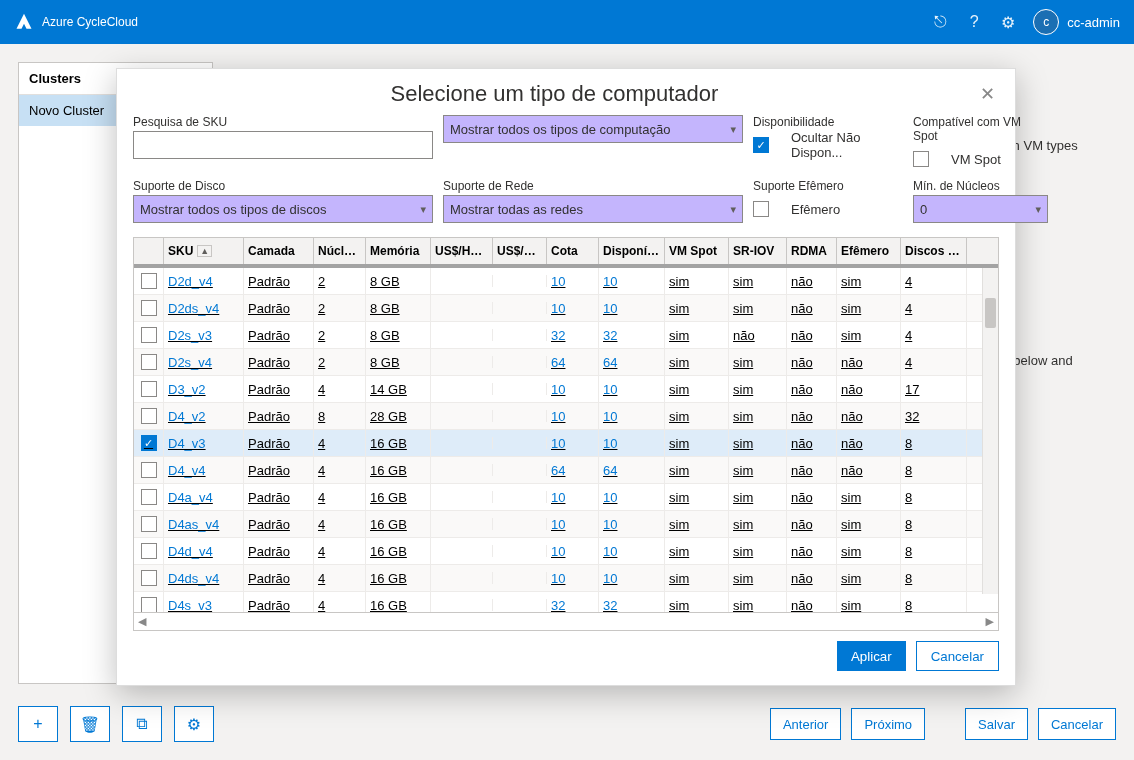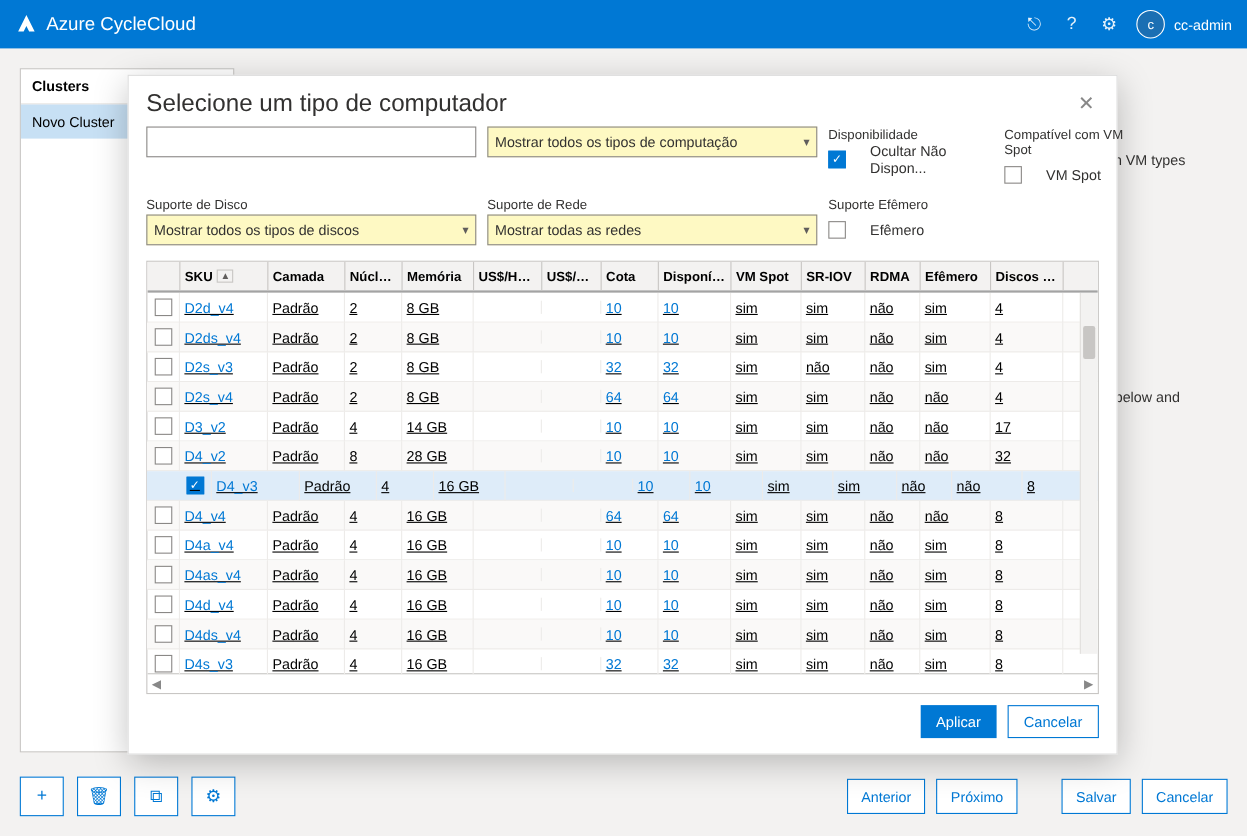--- a/index.html
+++ b/index.html
@@ -15,21 +15,21 @@
   }
   .topbar {
     height: 44px;
     background: #0078d4;
     color: #fff;
     display: flex;
     align-items: center;
     padding: 0 14px;
   }
   .topbar .brand-icon { width: 20px; height: 20px; margin-right: 8px; }
-  .topbar .brand-name { font-size: 17px; font-weight: 400; flex: 1 1 auto; }
+  .topbar .brand-name { font-size: 12px; font-weight: 400; flex: 1 1 auto; }
   .topbar .top-icon { width: 34px; text-align: center; font-size: 16px; opacity: .9; cursor: pointer; }
   .topbar .user { display:flex; align-items:center; margin-left:8px; }
   .topbar .avatar { width: 26px; height: 26px; border-radius: 50%; background:#1b6fb3; border:1px solid #fff; display:flex; align-items:center; justify-content:center; font-size:12px; margin-right:8px;}
   .page {
     display:flex;
     padding: 18px 18px 10px 18px;
     height: 650px;
   }
   .sidebar-panel { width: 195px; border:1px solid #c8c6c4; background:#fff; position:relative; }
   .sidebar-panel .panel-title { padding:8px 10px; font-weight:600; border-bottom:1px solid #e1dfdd;}
@@ -49,51 +49,51 @@
     height:32px; padding:0 12px; border:1px solid #0078d4; color:#0078d4; background:#fff; cursor:pointer; margin-left:10px;
     display:inline-flex; align-items:center;
   }
 
   
   .modal {
     position:absolute; top:68px; left:116px; width:900px; height:618px; background:#fff; border:1px solid #ddd;
     box-shadow:0 8px 30px rgba(0,0,0,.25);
     display:flex; flex-direction:column;
   }
-  .modal-header { padding:10px 16px 6px 16px; display:flex; align-items:center; }
+  .modal-header { padding:10px 16px 6px 16px; display:flex; align-items:center;text-align:center; }
   .modal-title { font-size:22px; font-weight:400; color:#323130; flex:1; }
   .modal-close { color:#888; font-size:18px; cursor:pointer; padding:4px; }
   .filters { display:grid; grid-template-columns: 300px 300px 150px 135px; gap:0 10px; padding:0 16px 8px 16px; }
   .filter { display:flex; flex-direction:column; margin-bottom:6px; }
   .filter label { font-size:12px; color:#323130; margin-bottom:2px; }
   .txt-input { height:28px; border:1px solid #8a8886; padding:0 6px; background:#fff; width:100%; }
   .select {
-    height:28px; border:1px solid #8a8886; background:#fef9c3; padding:0 22px 0 6px; width:100%; position:relative;
+    height:28px; border:1px solid #8a8886; background:#c4b5fd; padding:0 22px 0 6px; width:100%; position:relative;
     display:flex; align-items:center; color:#323130;
   }
   .select::after { content:"▾"; position:absolute; right:6px; color:#605e5c; font-size:11px; }
   .chk-line { display:flex; align-items:center; height:28px; gap:22px; color:#323130; }
   .chk {
     width:16px; height:16px; border:1px solid #8a8886; display:inline-flex; align-items:center; justify-content:center;
     background:#fff; flex-shrink:0;
   }
   .chk.checked { background:#0078d4; border-color:#0078d4; color:#fff; font-size:11px; line-height:1; }
   .chk.checked::after { content:"✓"; }
 
   .grid-wrap { flex:1; margin:0 16px; border:1px solid #c8c6c4; display:flex; flex-direction:column; overflow:hidden; }
   .grid-head, .grid-row { display:grid; grid-template-columns: 30px 80px 70px 52px 65px 62px 54px 52px 66px 64px 58px 50px 64px 66px; }
-  .grid-head { background:#f3f2f1; border-bottom:2px solid #a3a3a3; font-weight:600; font-size:12px; }
+  .grid-head { background:#f3f2f1; border-bottom:4px solid #a3a3a3; font-weight:600; font-size:12px; }
   .grid-head > div, .grid-row > div { padding:6px 4px; white-space:nowrap; overflow:hidden; text-overflow:ellipsis; border-right:1px solid #edebe9; }
   .grid-head > div { border-right:1px solid #c8c6c4; position:relative; }
   .grid-head > div.sku { display:flex; align-items:center; gap:4px; }
   .sort-ind { font-size:9px; color:#605e5c; border:1px solid #c8c6c4; padding:0 2px; }
   .grid-body { overflow:auto; flex:1; position:relative; }
   .grid-row { border-bottom:1px solid #edebe9; height:27px; align-items:center;text-decoration:underline; }
   .grid-row:nth-child(even){ background:#faf9f8; }
-  .grid-row.selected { background:#deecf9;padding-left:29px; }
+  .grid-row.selected { background:#deecf9; }
   .link { color:#0078d4; cursor:pointer; }
   .cell-chk { display:flex; align-items:center; justify-content:center; }
   .hscroll { height:18px; border-top:1px solid #c8c6c4; display:flex; align-items:center; padding:0 4px; color:#888; font-size:11px; justify-content:space-between; }
   .vscroll {
     position:absolute; right:0; top:0; bottom:18px; width:16px; background:#f3f2f1; border-left:1px solid #e1dfdd;
   }
   .vscroll-thumb { position:absolute; left:2px; right:2px; top:30px; height:30px; background:#c8c6c4; border-radius:2px; }
   .modal-footer { padding:10px 16px 14px 16px; display:flex; justify-content:flex-end; gap:10px; }
   .btn-primary { height:30px; padding:0 14px; background:#0078d4; color:#fff; border:none; cursor:pointer;margin-left:41px; }
   .btn-secondary { height:30px; padding:0 14px; background:#fff; color:#0078d4; border:1px solid #0078d4; cursor:pointer; }
@@ -141,20 +141,21 @@
 
 <div class="modal">
   <div class="modal-header">
     <div class="modal-title">Selecione um tipo de computador</div>
     <div class="modal-close">✕</div>
   </div>
 
   <div class="filters">
 
     <div class="filter">
+      <label>Pesquisa de SKU</label>
       <input class="txt-input" type="text" value="" style="">
     </div>
     <div class="filter">
       <div class="select">
           <span>Mostrar todos os tipos de computação</span>
         </div>
     </div>
     <div class="filter">
       <label>Disponibilidade</label>
       <div class="chk-line">
@@ -181,20 +182,26 @@
       <div class="select">
           <span>Mostrar todas as redes</span>
         </div>
     </div>
     <div class="filter">
       <label>Suporte Efêmero</label>
       <div class="chk-line">
         <span class="chk"></span>
         <span>Efêmero</span>
       </div>
+    </div>
+    <div class="filter">
+      <label>Mín. de Núcleos</label>
+      <div class="select">
+          <span>0</span>
+        </div>
     </div>
   </div>
 
   <div class="grid-wrap">
     <div class="grid-head">
       <div></div>
       <div class="sku">
           <span>SKU</span>
           <span class="sort-ind">▲</span>
         </div>

